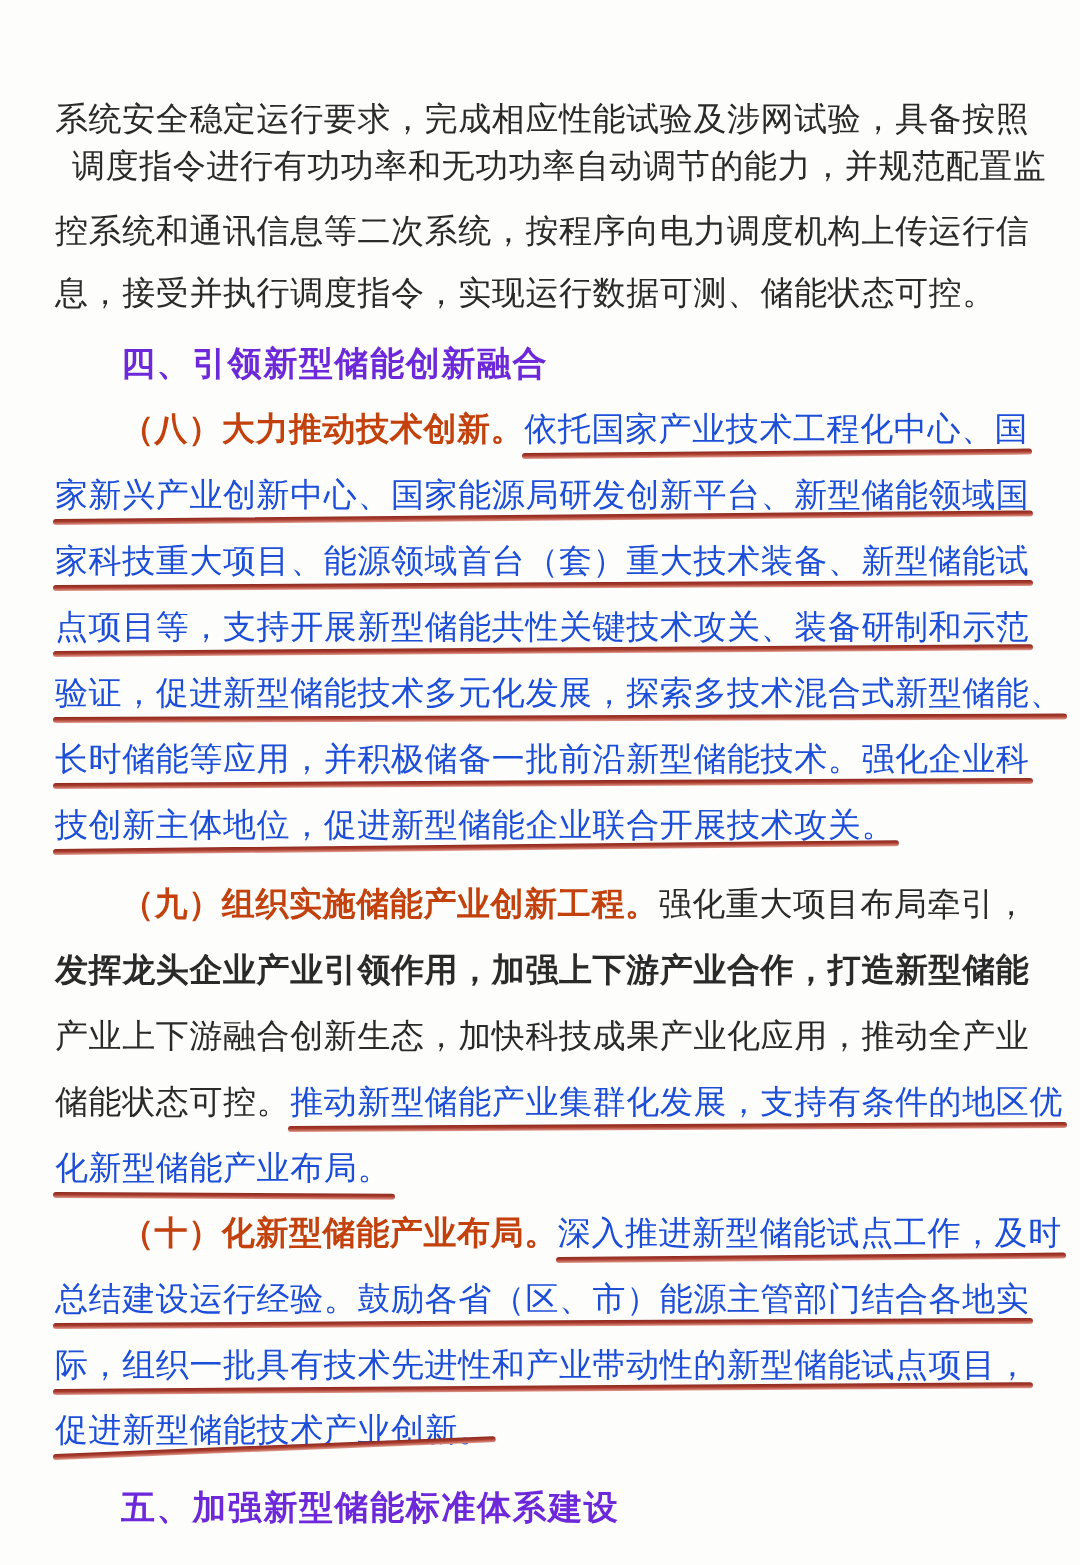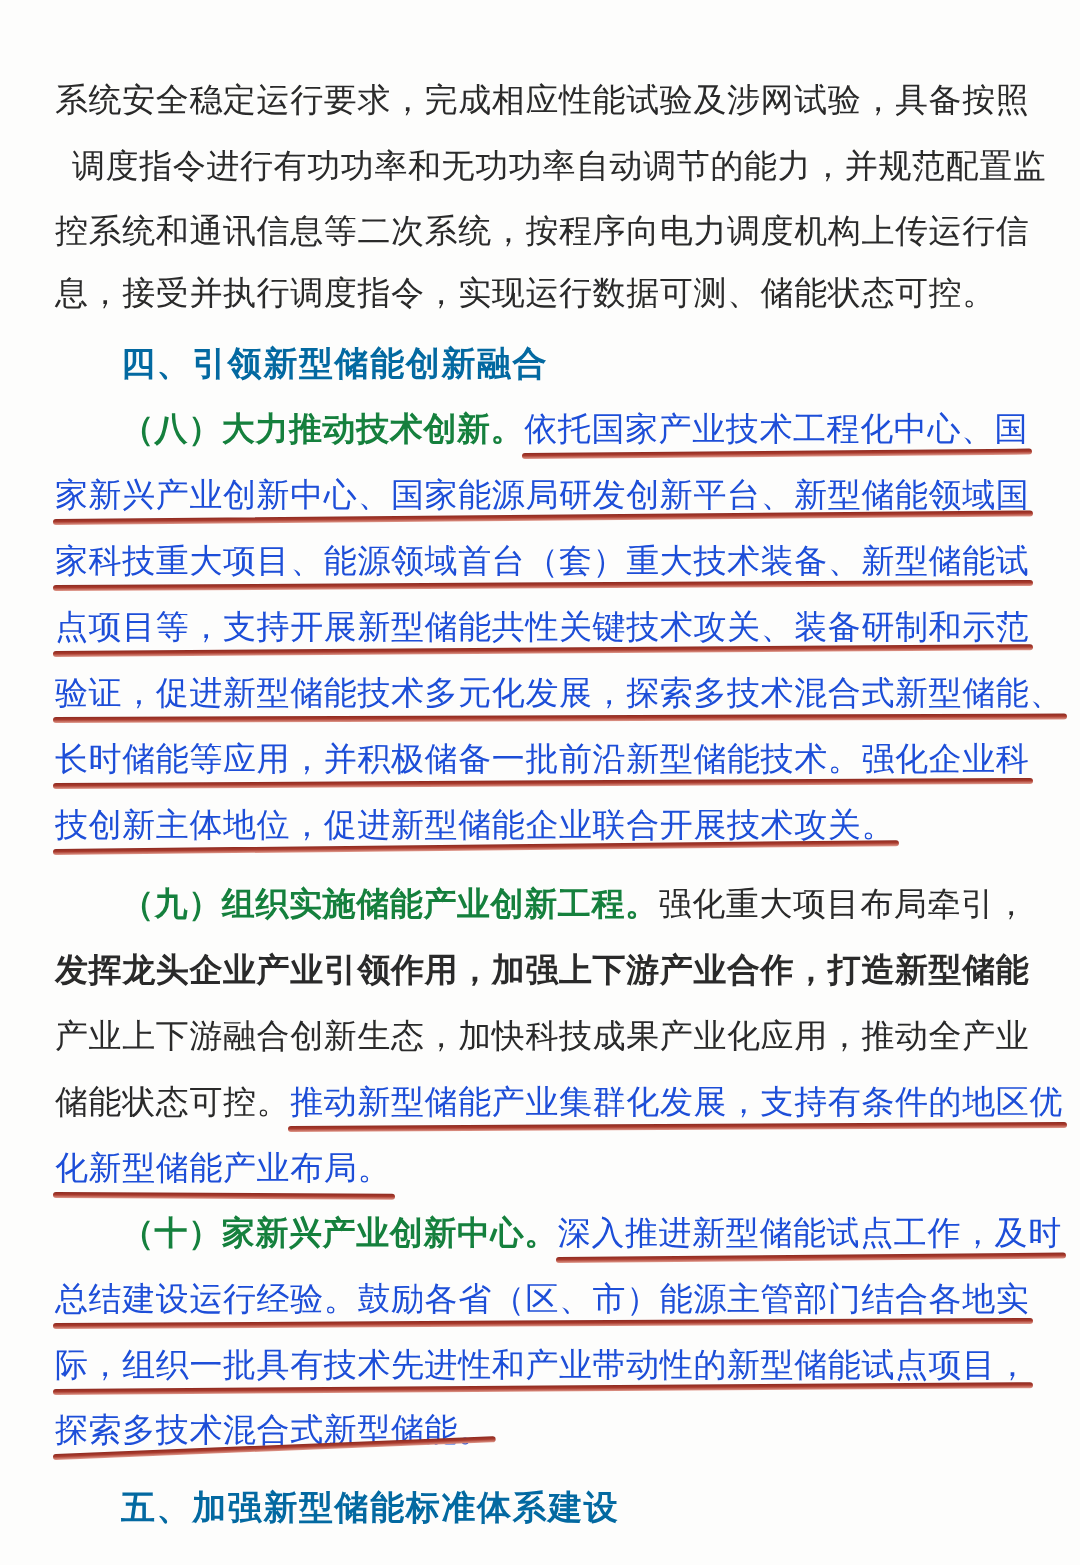--- a/index.html
+++ b/index.html
@@ -16,47 +16,47 @@
     position:absolute;
     white-space:nowrap;
     font-size:33px;
     line-height:38px;
     letter-spacing:0.6px;
     color:#2a2a2a;
   }
   .seg{position:relative;display:inline-block;}
   .seg.bold{
     font-weight:700;
-    color:#15803d;
+    color:#c2410c;
   }
   .heading .seg{
     font-family:"Liberation Sans","DejaVu Sans",sans-serif;
     font-weight:700;
     font-size:34px;
     letter-spacing:1.6px;
-    color:#0369a1;
+    color:#6d28d9;
   }
   .seg.u{color:#1d4ed8;}
   .seg.u::after{
     content:"";
     position:absolute;
     left:-2px;right:-4px;
     top:43px;height:6px;
     border-radius:3px;
     background:linear-gradient(to bottom,#8d2b21 0%,#a93a2c 45%,#e09a8d 100%);
     transform:rotate(var(--tilt,0deg));
     transform-origin:left center;
   }
 </style>
 </head>
 <body>
 
 <div class="page">
     <div>
-      <div class="line" style="left: 55px; top: 81px;"><span class="seg">系统安全稳定运行要求，完成相应性能试验及涉网试验，具备按照</span></div>
+      <div class="line" style="left: 55px; top: 100px;"><span class="seg">系统安全稳定运行要求，完成相应性能试验及涉网试验，具备按照</span></div>
       <div class="line" style="left: 72px; top: 147px;"><span class="seg">调度指令进行有功功率和无功功率自动调节的能力，并规范配置监</span></div>
       <div class="line" style="left: 55px; top: 212px;"><span class="seg">控系统和通讯信息等二次系统，按程序向电力调度机构上传运行信</span></div>
       <div class="line" style="left: 55px; top: 274px; text-decoration: underline;"><span class="seg">息，接受并执行调度指令，实现运行数据可测、储能状态可控。</span></div>
     </div>
     <div>
       <div class="line heading" style="left: 121px; top: 344px;"><span class="seg">四、引领新型储能创新融合</span></div>
     </div>
     <div>
       <div class="line" style="left: 121px; top: 410px;"><span class="seg bold">（八）大力推动技术创新。</span><span class="seg u" style="--tilt: -0.5deg;">依托国家产业技术工程化中心、国</span></div>
       <div class="line" style="left: 55px; top: 476px;"><span class="seg u" style="--tilt: -0.5deg;">家新兴产业创新中心、国家能源局研发创新平台、新型储能领域国</span></div>
@@ -67,21 +67,21 @@
       <div class="line" style="left: 55px; top: 806px;"><span class="seg u" style="--tilt: -0.6deg;">技创新主体地位，促进新型储能企业联合开展技术攻关。</span></div>
     </div>
     <div>
       <div class="line" style="left: 121px; top: 885px;"><span class="seg bold">（九）组织实施储能产业创新工程。</span><span class="seg">强化重大项目布局牵引，</span></div>
       <div class="line" style="left: 55px; top: 951px; font-weight: bold;"><span class="seg">发挥龙头企业产业引领作用，加强上下游产业合作，打造新型储能</span></div>
       <div class="line" style="left: 55px; top: 1017px;"><span class="seg">产业上下游融合创新生态，加快科技成果产业化应用，推动全产业</span></div>
       <div class="line" style="left: 55px; top: 1083px;"><span class="seg">储能状态可控。</span><span class="seg u" style="--tilt: -0.3deg;">推动新型储能产业集群化发展，支持有条件的地区优</span></div>
       <div class="line" style="left: 55px; top: 1149px;"><span class="seg u" style="--tilt: 0.3deg;">化新型储能产业布局。</span></div>
     </div>
     <div>
-      <div class="line" style="left: 121px; top: 1214px;"><span class="seg bold">（十）家新兴产业创新中心。</span><span class="seg u" style="--tilt: -0.5deg;">深入推进新型储能试点工作，及时</span></div>
+      <div class="line" style="left: 121px; top: 1214px;"><span class="seg bold">（十）化新型储能产业布局。</span><span class="seg u" style="--tilt: -0.5deg;">深入推进新型储能试点工作，及时</span></div>
       <div class="line" style="left: 55px; top: 1280px;"><span class="seg u" style="--tilt: -0.3deg;">总结建设运行经验。鼓励各省（区、市）能源主管部门结合各地实</span></div>
       <div class="line" style="left: 55px; top: 1346px;"><span class="seg u" style="--tilt: -0.4deg;">际，组织一批具有技术先进性和产业带动性的新型储能试点项目，</span></div>
-      <div class="line" style="left: 55px; top: 1411px;"><span class="seg u" style="--tilt: -2.3deg;">探索多技术混合式新型储能。</span></div>
+      <div class="line" style="left: 55px; top: 1411px;"><span class="seg u" style="--tilt: -2.3deg;">促进新型储能技术产业创新。</span></div>
     </div>
     <div>
       <div class="line heading" style="left: 121px; top: 1488px;"><span class="seg">五、加强新型储能标准体系建设</span></div>
     </div>
   </div>
 
 </body></html>

